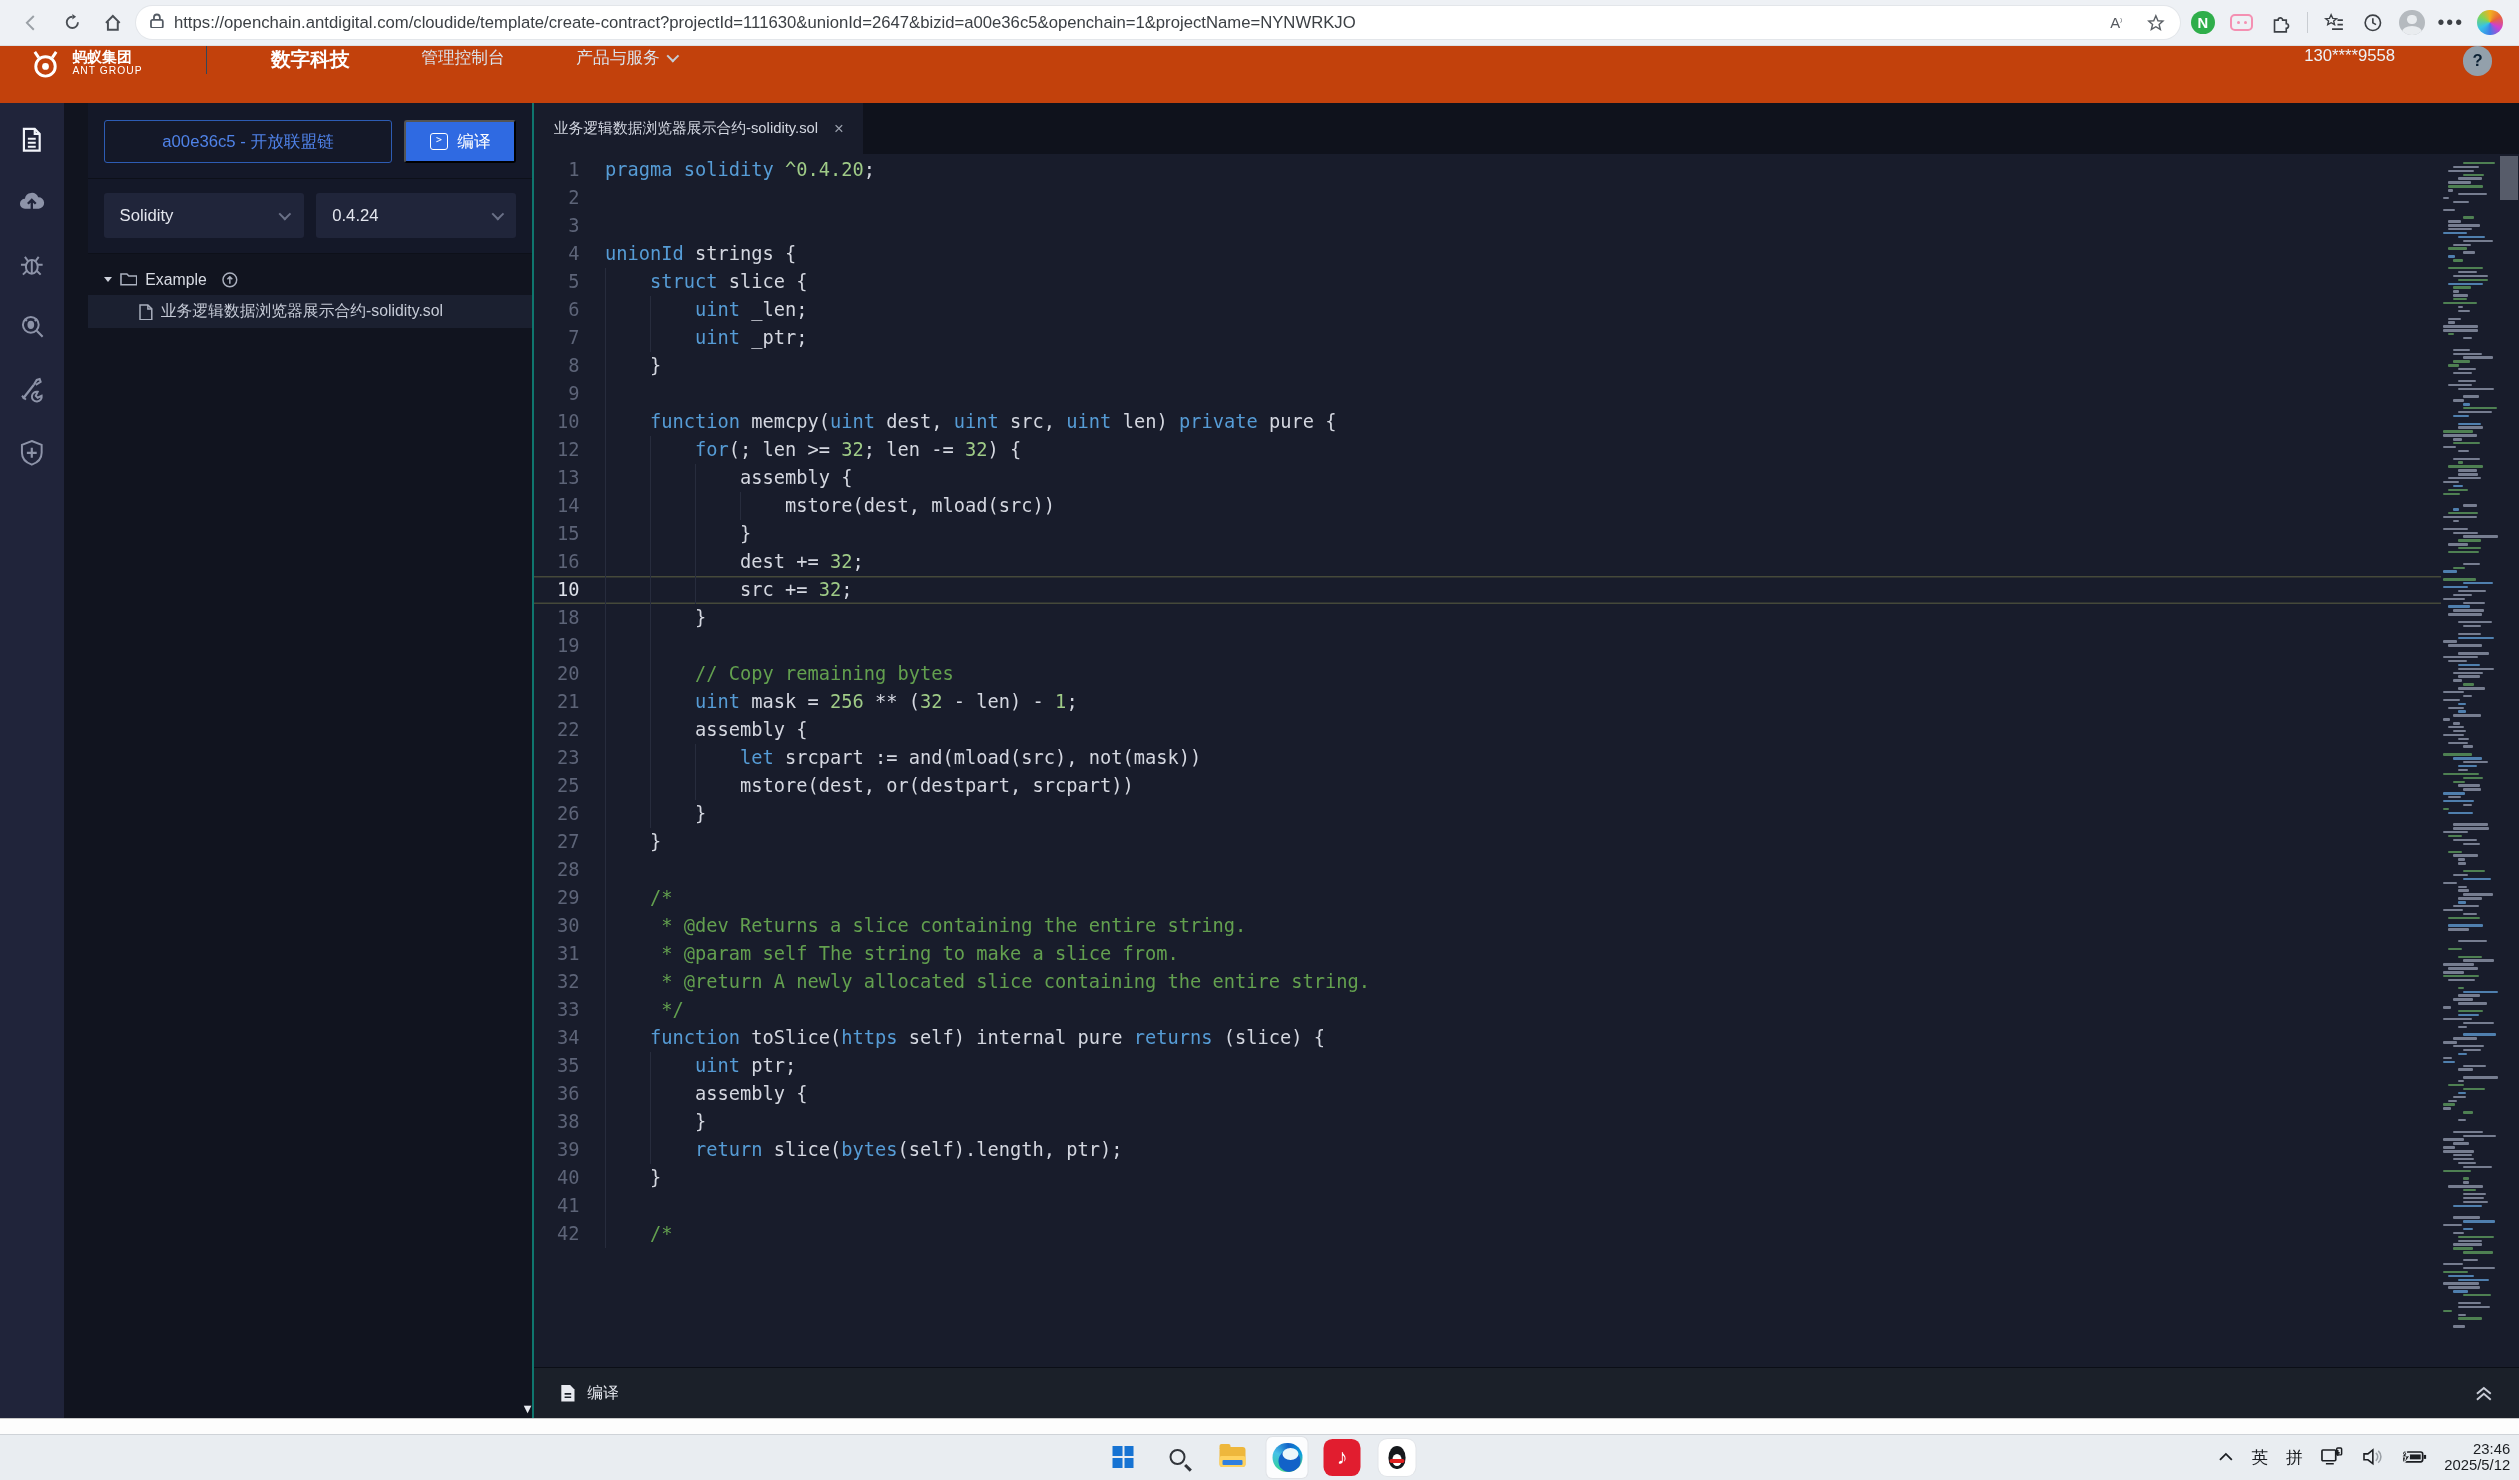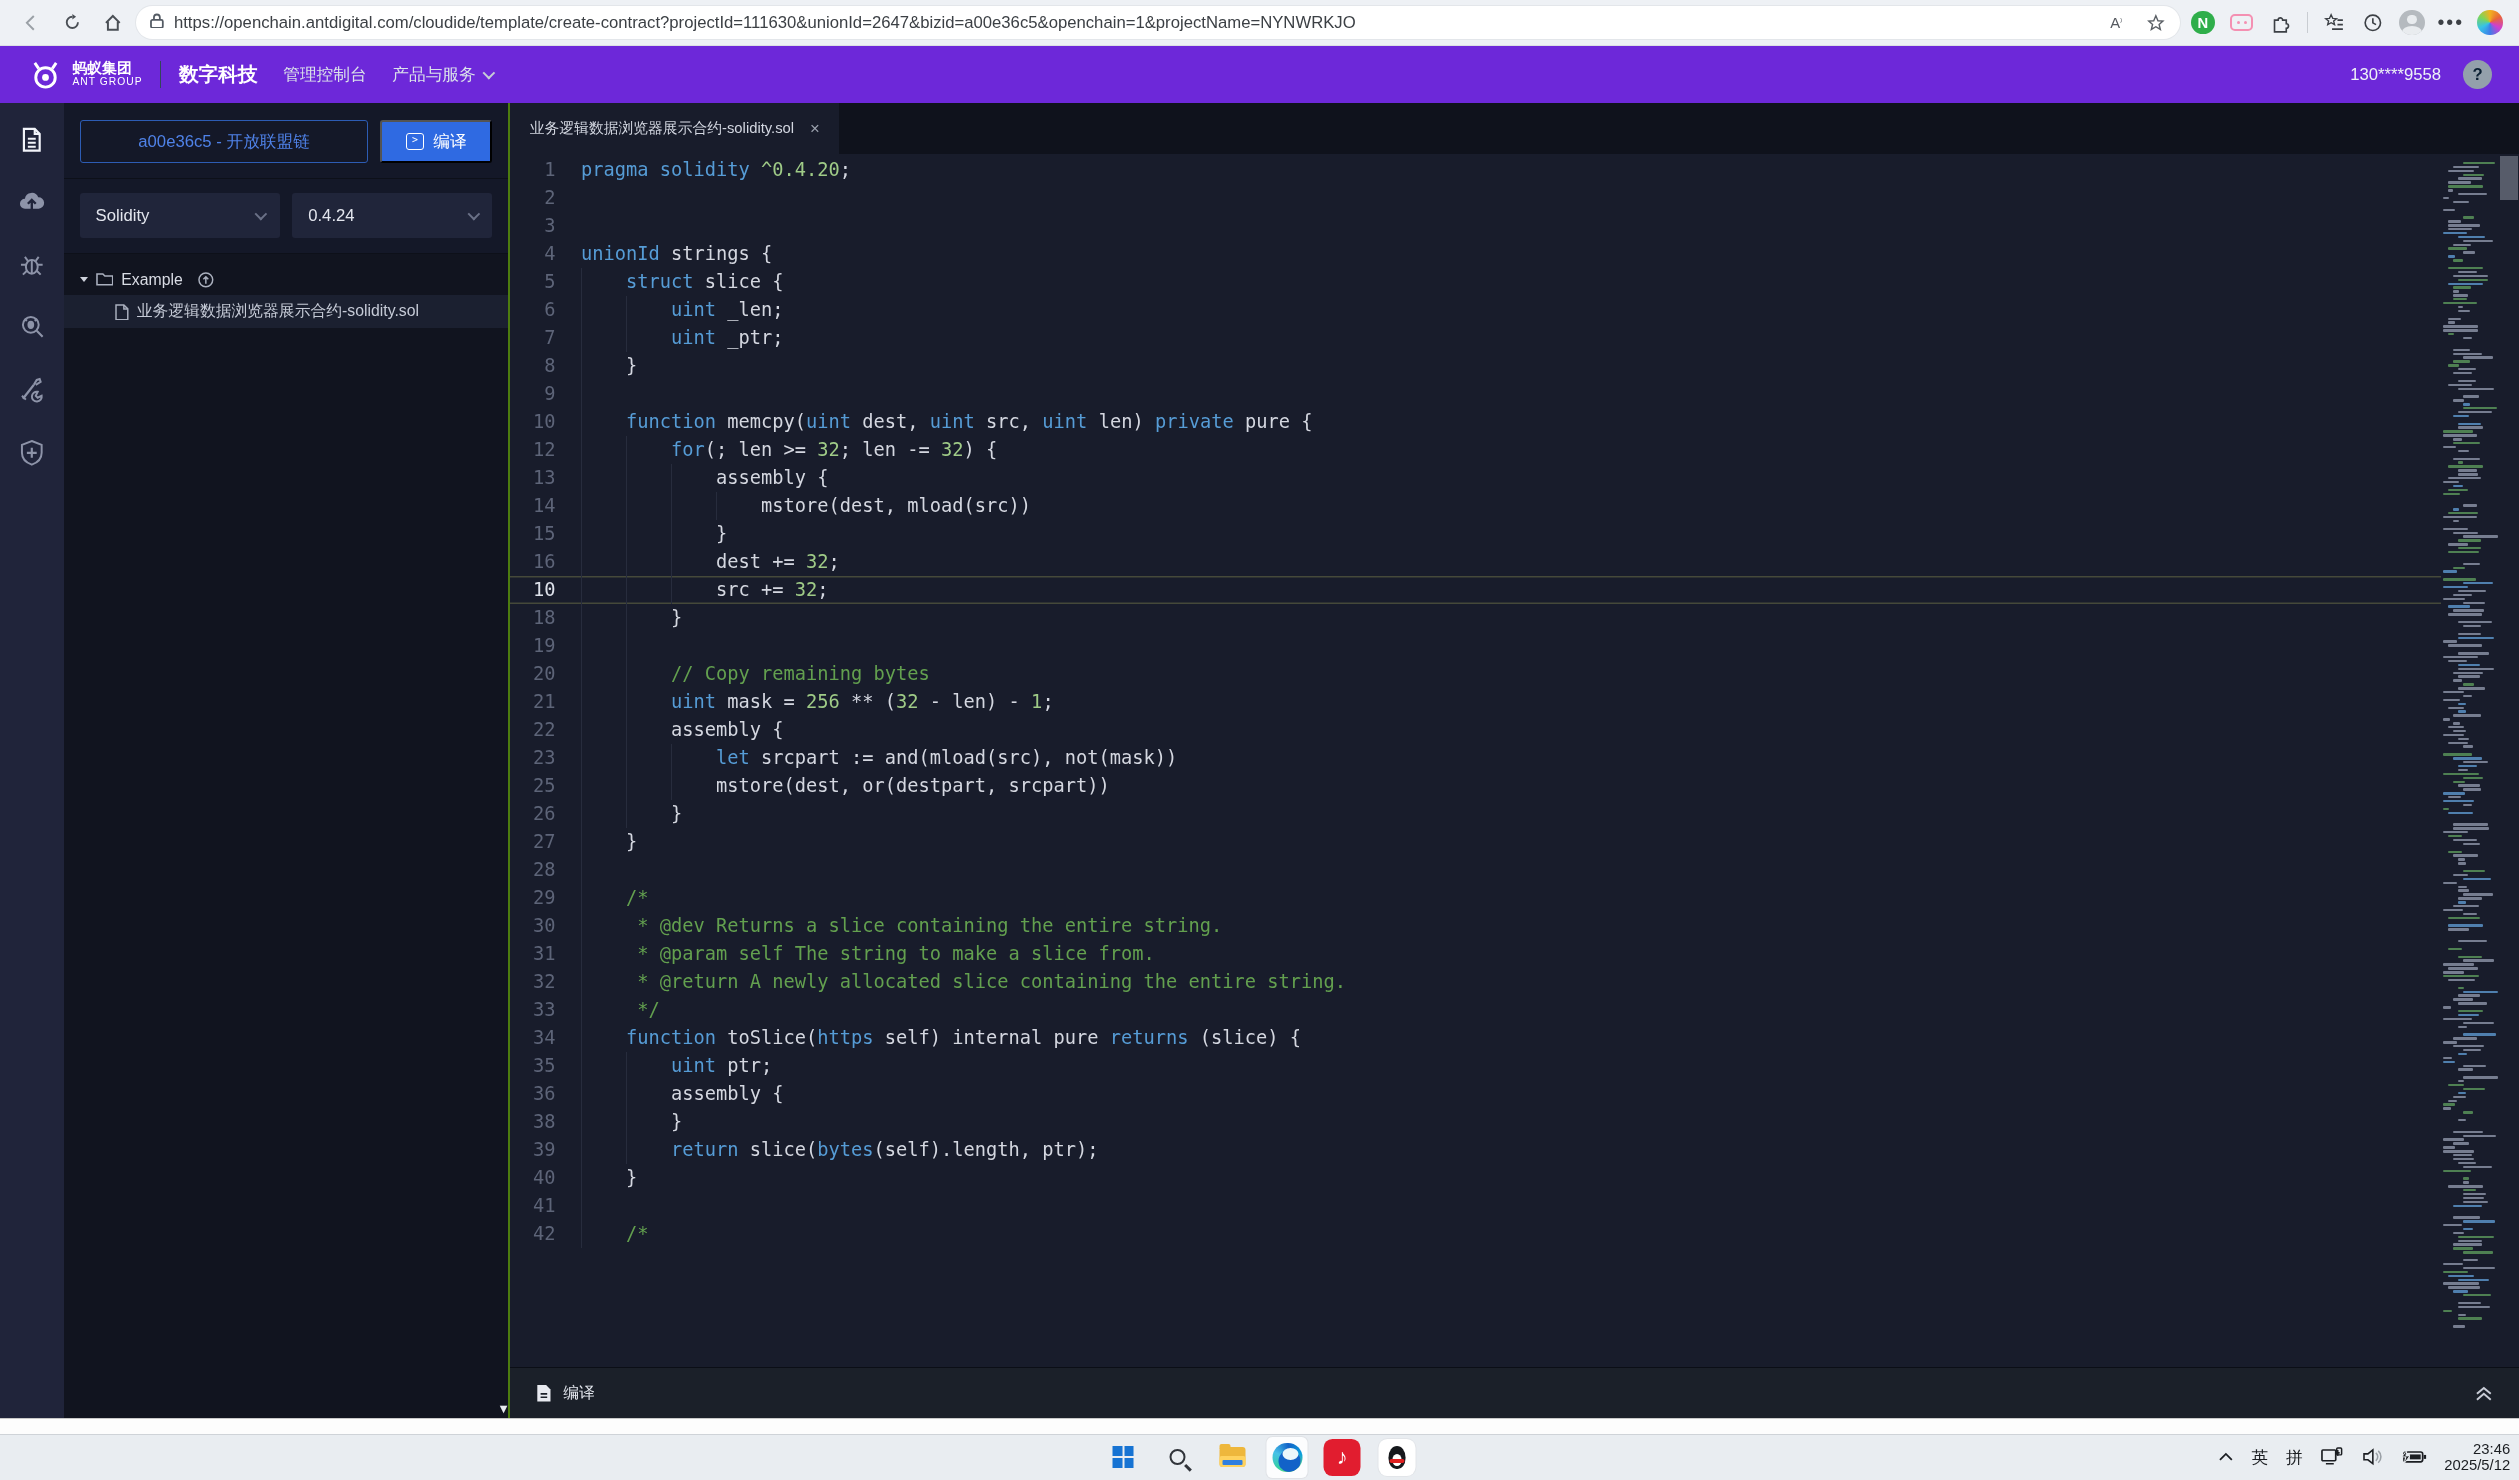--- a/index.html
+++ b/index.html
@@ -26,21 +26,21 @@
     border-radius:50%; background:#f490b2; top:4.9px; }
   .tv-badge:before { left:4.9px; } .tv-badge:after { right:4.9px; }
   .vdiv { width:1px; height:21.7px; background:#c9cdd2; margin:0 3.9px; flex:none; }
   .avatar-circle { width:25.6px; height:25.6px; border-radius:50%; background:#b5babf; position:relative; overflow:hidden; }
   .avatar-circle:before { content:""; position:absolute; left:7.9px; top:4.9px; width:9.9px; height:9.9px; border-radius:50%; background:#e9ecef; }
   .avatar-circle:after { content:""; position:absolute; left:3px; top:15.8px; width:19.7px; height:11.8px; border-radius:50% 50% 0 0; background:#e9ecef; }
   .copilot { width:25.6px; height:25.6px; border-radius:50%;
     background:conic-gradient(#f2b01e,#e8653a,#cf3fd0,#3f7de8,#35c3e8,#7cd65a,#f2b01e); }
 
   
-  .app-navbar { height:57px; background:#6d28d9; display:flex; align-items:center; padding:0 27.6px; color:#fff; }
+  .app-navbar { height:57px; background:#c2410c; display:flex; align-items:flex-start; padding:0 27.6px; color:#fff;gap:46px; }
   .brand { display:flex; align-items:center; gap:9.9px; }
   .brand-text { line-height:1.05; }
   .brand-cn { font-size:14.8px; font-weight:bold; }
   .brand-en { font-size:10.3px; letter-spacing:1px; }
   .nav-sep { width:1px; height:27.6px; background:#33465a; margin:0 17.7px; }
   .nav-product { font-size:19.7px; font-weight:bold; margin-right:25.6px; }
   .nav-item { font-size:16.7px; color:#dbe2ea; margin-right:25.6px; display:flex; align-items:center; gap:6.9px; }
   .nav-spacer { flex:1; }
   .nav-account { font-size:16.7px; color:#eef2f7; margin-right:21.7px; }
   .help-badge { width:29.6px; height:29.6px; border-radius:50%; background:#93a0ab; color:#0b2033;
@@ -49,21 +49,21 @@
     transform:rotate(45deg) translateY(-2px); display:inline-block; }
 
   
   .workspace { height:1315px; display:flex; background:#11141f; }
   .activity-bar { width:64px; background:#20243a; display:flex; flex-direction:column;
     align-items:center; padding-top:21.7px; gap:33px; flex:none; }
   .act-icon { width:29.6px; height:29.6px; display:flex; align-items:center; justify-content:center; color:#8d93a8; }
   .act-icon.active { color:#f2f4fa; }
 
   .side-panel { width:446px; background:#141828; flex:none; display:flex; flex-direction:column;
-    border-right:2px solid #4d7c0f; position:relative; }
+    border-right:2px solid #0f766e; position:relative;margin-left:24px; }
   .panel-toolbar { display:flex; gap:11.8px; padding:16.7px 15.8px 15.8px; border-bottom:1px solid #0d1019; }
   .chain-btn { flex:1; height:43px; border:1px solid #2d5cb4; border-radius:3px; background:transparent;
     color:#4f82e8; font-size:16.7px; display:flex; align-items:center; justify-content:center; white-space:nowrap; }
   .compile-btn { width:112px; height:43px; background:#2f6ae2; border-radius:3px; color:#fff;
     font-size:16.7px; display:flex; align-items:center; justify-content:center; gap:8.9px; }
   .term-ic { width:18.7px; height:16.7px; border:1.6px solid #fff; border-radius:3px; font-size:9.9px;
     line-height:12.8px; text-align:center; font-family:"DejaVu Sans Mono", monospace; }
   .panel-selects { display:flex; gap:12.8px; padding:13.8px 15.8px 14.8px; border-bottom:1px solid #0d1019; }
   .select-box { flex:1; height:45px; background:#20253a; border-radius:3px; display:flex;
     align-items:center; padding:0 15.8px; color:#e3e6ee; font-size:16.7px; justify-content:space-between; }

